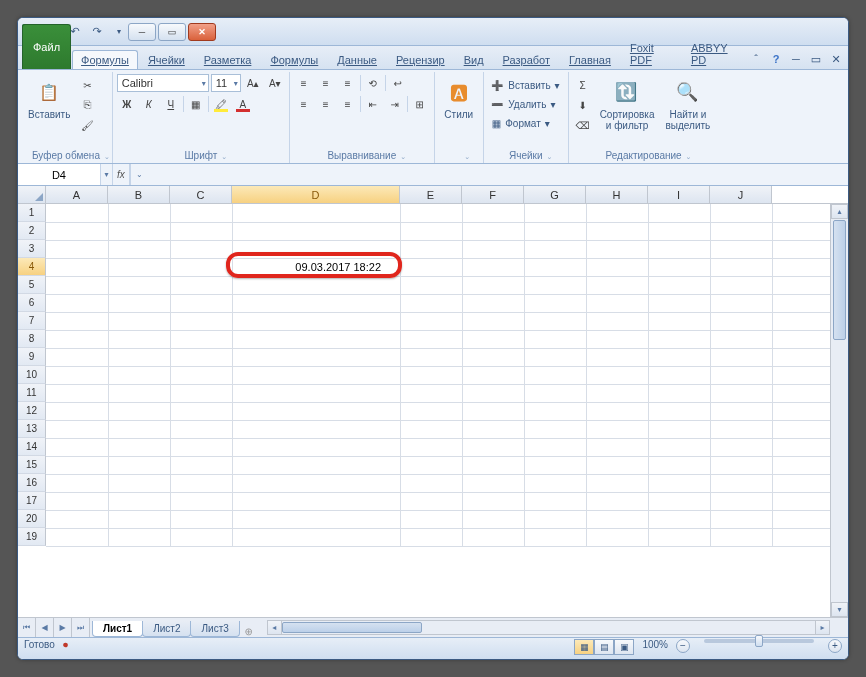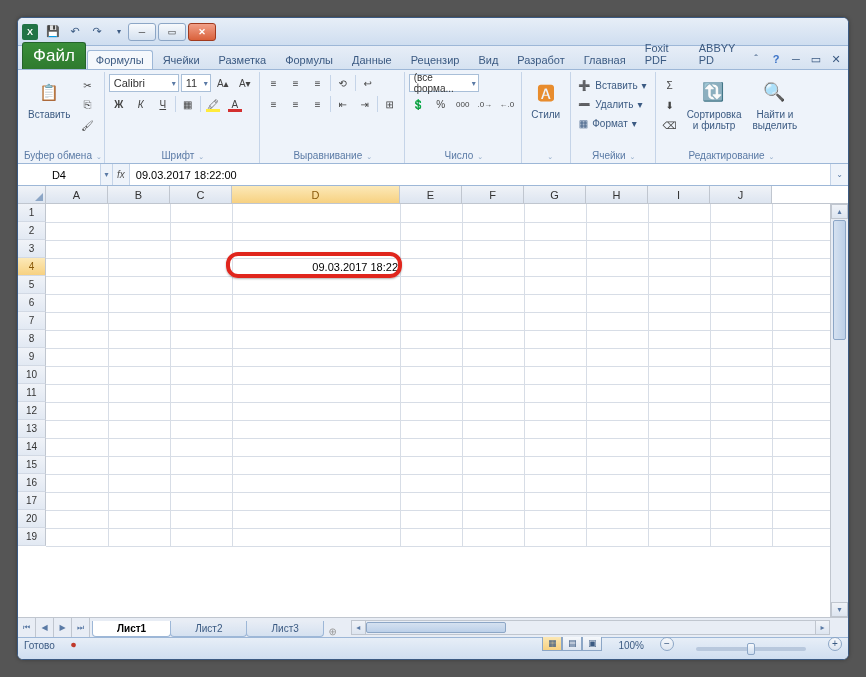--- a/index.html
+++ b/index.html
@@ -9,40 +9,40 @@
   .titlebar { height: 28px; background: linear-gradient(#e7eef7, #cfdef0); display: flex; align-items: center; padding: 0 4px; border-bottom: 1px solid #9db7d7;}
   .titlebar .excel-icon { width: 16px; height: 16px; background: #217346; color:#fff; font-size:9px; font-weight:bold; display:flex; align-items:center; justify-content:center; border-radius:2px; margin-right: 6px;}
   .qat { display:flex; gap:4px; align-items:center;}
   .qat-btn { width:18px; height:18px; display:flex; align-items:center; justify-content:center; font-size:11px; color:#3b5a82; border-radius:2px;}
   .title-text { flex:1; text-align:center; font-size:12px; color:#3b5a82;}
   .win-controls { display:flex; gap:2px;}
   .win-btn { width:28px; height:18px; background:linear-gradient(#f7f9fc,#d5e1f0); border:1px solid #8ca6c6; border-radius:3px; display:flex; align-items:center; justify-content:center; font-size:9px; color:#333;}
   .win-btn.close { background:linear-gradient(#f1a089,#d9613b); border-color:#a03a1f; color:#fff; font-weight:bold;}
   
   .tabs-row { height:24px; background:linear-gradient(#e7eef7,#d6e2f1); display:flex; align-items:flex-end; padding:0 4px; border-bottom:1px solid #9db7d7; gap:1px;}
-  .file-tab { background:linear-gradient(#3a8f3a,#2e7a2e); color:#fff; font-size:17px; padding:3px 10px; border-radius:3px 3px 0 0; border:1px solid #24632b; border-bottom:none;}
-  .rtab { font-size:11px; color:#3b5a82; padding:3px 8px; border:1px solid transparent; border-bottom:none; border-radius:3px 3px 0 0; cursor:default;}
+  .file-tab { background:linear-gradient(#3a8f3a,#2e7a2e); color:#fff; font-size:11px; padding:16px 10px; border-radius:3px 3px 0 0; border:1px solid #24632b; border-bottom:none;}
+  .rtab { font-size:11px; color:#3b5a82; padding:3px 8px; border:1px solid transparent; border-bottom:none; border-radius:3px 3px 0 0; cursor:default;text-decoration:underline;}
   .rtab.active { background:#f5f8fc; border-color:#9db7d7; color:#3b5a82;}
   .tabs-right{ margin-left:auto; display:flex; gap:4px; align-items:center; padding-bottom:2px;}
   .tabs-right span{ font-size:11px; color:#3b5a82;width:16px;height:16px;display:flex;align-items:center;justify-content:center;}
   
   .ribbon { height:94px; background:#eef3fa; border-bottom:1px solid #9db7d7; display:flex; padding:2px 2px 0 2px;}
   .group { border-right:1px solid #c5d4e8; padding:2px 4px 0 4px; display:flex; flex-direction:column; position:relative;}
-  .group-label { font-size:10px; color:#5a7aa5; text-align:center; padding:1px 0 2px 0; margin-top:auto;}
+  .group-label { font-size:10px; color:#5a7aa5; text-align:center; padding:1px 0 2px 0; margin-top:auto;margin-left:8px;}
   .group-label::after{content:" ⌄"; font-size:7px; color:#8ca6c6; position:relative; left:2px;}
   .group-body { display:flex; gap:3px; align-items:flex-start;}
   .big-btn { display:flex; flex-direction:column; align-items:center; gap:2px; padding:2px 3px; border:1px solid transparent; border-radius:3px; min-width:40px;}
   .big-btn .ico{ width:30px; height:30px; display:flex; align-items:center; justify-content:center;}
   .big-btn .lbl{ font-size:10px; color:#3b5a82; text-align:center; line-height:11px;}
   .col{ display:flex; flex-direction:column; gap:2px;}
   .tiny-btn { width:20px; height:18px; display:flex; align-items:center; justify-content:center; font-size:10px; color:#444; border:1px solid transparent; border-radius:2px;}
   .row{ display:flex; gap:2px; align-items:center;}
   .combo{ height:18px; border:1px solid #a9bfd8; background:#fff; font-size:11px; padding:0 14px 0 4px; display:flex; align-items:center; position:relative; color:#333;}
   .combo::after{content:"▾"; position:absolute; right:2px; font-size:8px; color:#5a7aa5;}
-  .font-combo{ width:70px;}
+  .font-combo{ width:92px;}
   .size-combo{ width:30px;}
   .numfmt-combo{ width:70px; font-size:10px;}
   .bold{font-weight:bold;} .italic{font-style:italic;} .underline{text-decoration:underline;}
   .wide-btn{height:18px;border:1px solid transparent;border-radius:2px;display:flex;align-items:center;gap:4px;font-size:10px;color:#3b5a82;padding:0 3px;}
   
   .formula-bar{ height:22px; border-bottom:1px solid #9db7d7; display:flex; align-items:stretch; background:#eef3fa;}
   .name-box{ width:95px; border-right:1px solid #c5d4e8; display:flex; align-items:center; background:#fff;}
   .name-box input{ border:none; width:100%; font-size:11px; padding:0 6px; text-align:center; background:transparent; outline:none;}
   .name-box .dd{width:14px;text-align:center;font-size:8px;color:#5a7aa5;border-left:1px solid #c5d4e8;height:100%;display:flex;align-items:center;justify-content:center;background:#eef3fa;}
   .fx-btns{display:flex;align-items:center;gap:2px;padding:0 4px;border-right:1px solid #c5d4e8;}
@@ -58,41 +58,41 @@
   .col-h{ background:linear-gradient(#f0f3f8,#dde5f0); border-right:1px solid #c0c6cf; font-size:11px; color:#333; display:flex; align-items:center; justify-content:center;}
   .col-h.active{ background:linear-gradient(#fce9b8,#f7d181); color:#8a5a0a;}
   .rows-viewport{ flex:1; overflow:hidden; display:flex;}
   .row-headers{ width:28px; display:flex; flex-direction:column;}
   .row-h{ height:18px; background:linear-gradient(#f0f3f8,#e2e9f3); border-bottom:1px solid #d2d9e4; border-right:1px solid #c0c6cf; font-size:10px; color:#333; display:flex; align-items:center; justify-content:center;}
   .row-h.active{ background:linear-gradient(#fce9b8,#f7d181); color:#8a5a0a;}
   .cells{ flex:1; position:relative;}
   .cells-inner{ position:relative;}
   .cell-grid-col{ position:absolute; top:0; bottom:0; border-right:1px solid #d7dde6;}
   .cell-grid-row{ position:absolute; left:0; right:0; border-bottom:1px solid #d7dde6;}
-  .cell-val{ position:absolute; font-size:11px; color:#000; display:flex; align-items:center; justify-content:flex-end; padding:0 2px;}
+  .cell-val{ position:absolute; font-size:11px; color:#000; display:flex; align-items:center; justify-content:flex-end; padding:0 19px;}
   .highlight{ position:absolute; border:4px solid #e0261d; border-radius:12px; pointer-events:none; box-shadow:0 1px 2px rgba(0,0,0,.3);}
   .vscroll{ width:18px; background:#e8edf5; border-left:1px solid #c0c6cf; position:relative;}
   .vscroll .thumb{position:absolute;left:2px;right:2px;top:16px;height:120px;background:linear-gradient(90deg,#d5e1f0,#bcd0e9);border:1px solid #8ca6c6;border-radius:2px;}
   .vscroll .arr{position:absolute;left:0;right:0;height:15px;background:linear-gradient(#f0f3f8,#dde5f0);border:1px solid #c0c6cf;display:flex;align-items:center;justify-content:center;font-size:8px;color:#5a7aa5;}
   .vscroll .arr.up{top:0;} .vscroll .arr.down{bottom:0;}
   
   .sheet-row{ height:20px; display:flex; align-items:stretch; background:#e8edf5; border-top:1px solid #c0c6cf;}
   .sheet-nav{ display:flex;}
   .sheet-nav-btn{ width:18px; display:flex; align-items:center; justify-content:center; font-size:8px; color:#5a7aa5; border-right:1px solid #c0c6cf;}
   .sheet-tabs{ display:flex; align-items:flex-end; padding-left:2px;}
-  .sheet-tab{ font-size:10px; padding:2px 24px; background:linear-gradient(#e8edf5,#d5e1f0); border:1px solid #9db7d7; border-top:none; border-radius:0 0 4px 4px; color:#3b5a82; margin-right:-1px;}
+  .sheet-tab{ font-size:10px; padding:2px 10px; background:linear-gradient(#e8edf5,#d5e1f0); border:1px solid #9db7d7; border-top:none; border-radius:0 0 4px 4px; color:#3b5a82; margin-right:-1px;}
   .sheet-tab.active{ background:#fff; font-weight:bold; color:#000;}
   .sheet-add{width:20px;display:flex;align-items:center;justify-content:center;font-size:10px;color:#999;}
   .hscroll-area{ flex:1; display:flex; align-items:center; position:relative; margin-left:8px;}
   .hscroll-area .arr{width:15px;height:15px;background:linear-gradient(#f0f3f8,#dde5f0);border:1px solid #c0c6cf;display:flex;align-items:center;justify-content:center;font-size:8px;color:#5a7aa5;}
   .htrack{flex:1;height:15px;background:#e8edf5;border-top:1px solid #c0c6cf;border-bottom:1px solid #c0c6cf;position:relative;}
   .htrack .thumb{position:absolute;top:1px;bottom:1px;left:0;width:140px;background:linear-gradient(#d5e1f0,#bcd0e9);border:1px solid #8ca6c6;border-radius:2px;}
   .hscroll-area .rsz{width:18px;}
   
-  .statusbar{ height:22px; background:linear-gradient(#e7eef7,#cfdef0); border-top:1px solid #9db7d7; display:flex; align-items:flex-end; padding:8px 6px; font-size:10px; color:#3b5a82; gap:16px;}
+  .statusbar{ height:22px; background:linear-gradient(#e7eef7,#cfdef0); border-top:1px solid #9db7d7; display:flex; align-items:flex-start; padding:1px 6px; font-size:10px; color:#3b5a82; gap:8px;}
   .sb-views{margin-left:auto; display:flex; gap:0;}
   .sb-view{width:20px;height:16px;border:1px solid #8ca6c6;background:linear-gradient(#f7f9fc,#dde5f0);display:flex;align-items:center;justify-content:center;font-size:9px;}
   .sb-view.active{background:linear-gradient(#fce9b8,#f7d181);}
   .zoom-slider{width:110px;height:4px;background:#b8c8dd;position:relative;border-radius:2px;margin:0 6px;}
   .zoom-slider .tick{position:absolute;left:50%;top:-3px;width:1px;height:10px;background:#7a94b5;}
   .zoom-slider .knob{position:absolute;left:50%;top:-4px;width:8px;height:12px;margin-left:-4px;background:linear-gradient(#f7f9fc,#cfdef0);border:1px solid #8ca6c6;border-radius:2px;}
   .zoom-btn{width:14px;height:14px;border:1px solid #8ca6c6;border-radius:7px;background:linear-gradient(#f7f9fc,#dde5f0);display:flex;align-items:center;justify-content:center;font-size:10px;line-height:1;}
 </style>
 </head>
 <body>
@@ -193,33 +193,20 @@
           <div style="width:1px;height:16px;background:#c5d4e8"></div>
           <div class="tiny-btn">⇤</div>
           <div class="tiny-btn">⇥</div>
           <div style="width:1px;height:16px;background:#c5d4e8"></div>
           <div class="tiny-btn">⊞</div>
         </div>
       </div>
       <div class="group-label">Выравнивание</div>
     </div>
 
-    <div class="group">
-      <div class="group-body" style="flex-direction:column;gap:3px">
-        <div class="combo numfmt-combo">(все форма...</div>
-        <div class="row">
-          <div class="tiny-btn">💲</div>
-          <div class="tiny-btn">%</div>
-          <div class="tiny-btn" style="font-size:8px">000</div>
-          <div class="tiny-btn" style="font-size:8px">.0→</div>
-          <div class="tiny-btn" style="font-size:8px">←.0</div>
-        </div>
-      </div>
-      <div class="group-label">Число</div>
-    </div>
 
     <div class="group" style="border-right:1px solid #c5d4e8">
       <div class="group-body">
         <div class="big-btn">
           <div class="ico" style="font-size:20px;color:#e88c2d">🅰</div>
           <div class="lbl">Стили</div>
         </div>
       </div>
       <div class="group-label">&nbsp;</div>
     </div>
@@ -256,21 +243,20 @@
   </div>
 
   <div class="formula-bar">
     <div class="name-box">
       <input value="D4" style="">
       <div class="dd">▾</div>
     </div>
     <div class="fx-btns">
       <span>fx</span>
     </div>
-    <input class="formula-input" value="09.03.2017 18:22:00" style="">
     <div class="fbar-expand">⌄</div>
   </div>
 
   <div class="grid-area">
     <div class="corner-and-cols">
       <div class="corner"></div>
       <div class="col-headers" id="col-headers">
           <div class="col-h" style="width: 62px;">A</div>
           <div class="col-h" style="width: 62px;">B</div>
           <div class="col-h" style="width: 62px;">C</div>

